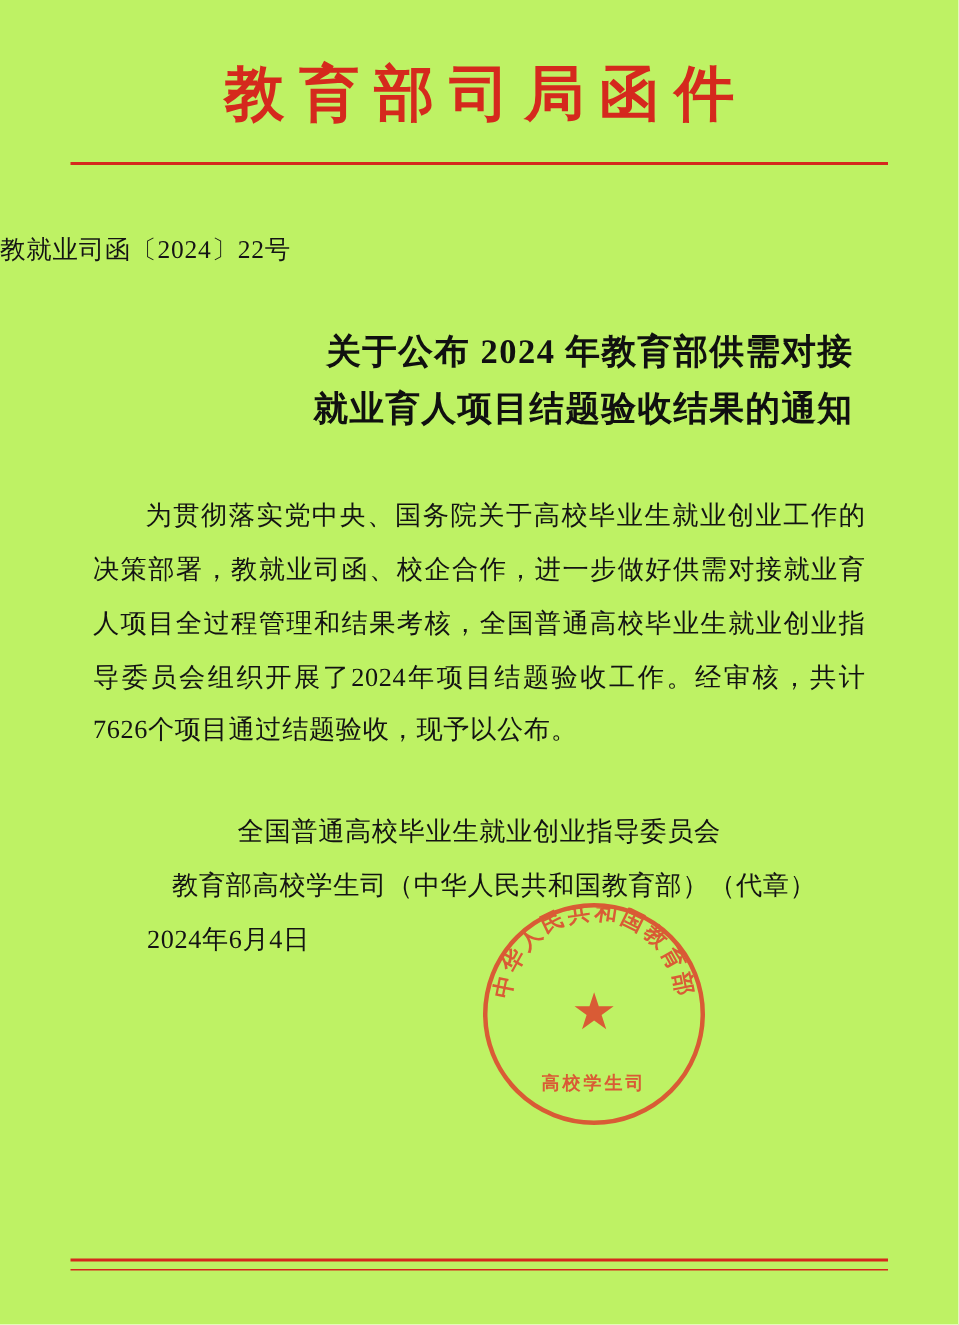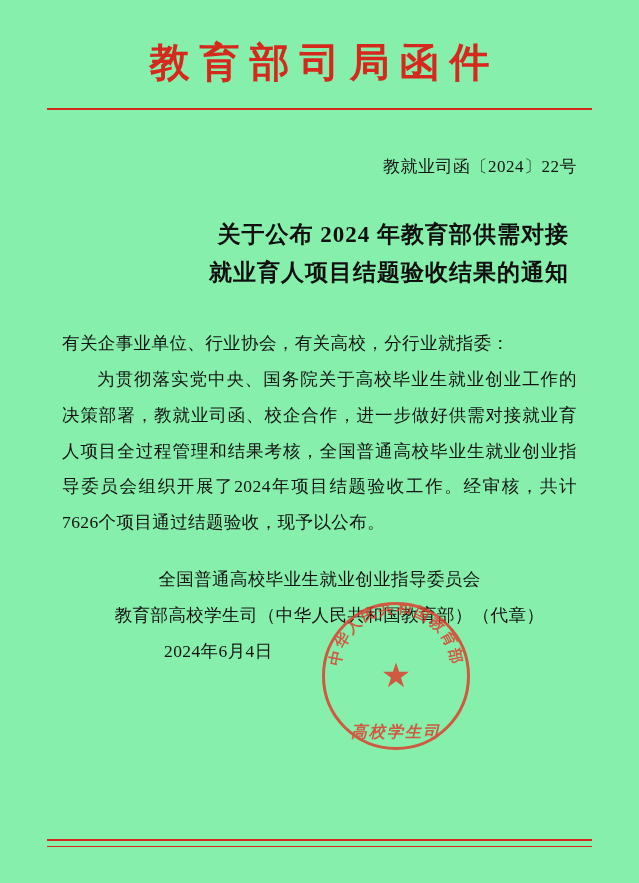--- a/index.html
+++ b/index.html
@@ -12,21 +12,21 @@
     height: 883px;
     font-family: "Liberation Serif", "DejaVu Serif", serif;
     color: #111111;
     position: relative;
     overflow: hidden;
   }
 
   .page {
     position: absolute;
     inset: 0;
-    background: #86efac;
+    background: #bef264;
     padding: 0;
   }
 
   
   .masthead {
     text-align: center;
     padding-top: 40px;
   }
   .masthead-title {
     color: #d5291d;
@@ -41,21 +41,20 @@
   .red-rule {
     margin: 22px auto 0 auto;
     width: 545px;
     height: 2px;
     background: #d5291d;
   }
 
   
   .doc-number {
     margin-top: 45px;
-    text-align: right;
     padding-right: 62px;
     font-size: 17px;
     letter-spacing: 0.5px;
     color: #141414;
   }
 
   
   .doc-title {
     margin-top: 38px;
     text-align: right;
@@ -86,22 +85,22 @@
   .p-indent {
     text-indent: 2em;
   }
   .attachment {
     margin-top: 26px;
     text-indent: 2em;
   }
 
   
   .signature {
-    margin-top: 21px;
-    padding: 0 94px;
+    margin-top: 32px;
+    padding: 0 28px;
     font-size: 17.5px;
     line-height: 2.05;
     letter-spacing: 0.4px;
     position: relative;
     color: #131313;
   }
   .sig-line {
     text-align: center;
   }
   .sig-line.indent-right {
@@ -144,28 +143,27 @@
   .seal-arc text {
     fill: #e03a2b;
     font-family: "Liberation Serif", "DejaVu Serif", serif;
     font-size: 15px;
     font-weight: bold;
     letter-spacing: 2px;
   }
   .seal-bottom {
     position: absolute;
     left: 50%;
-    bottom: 4px;
+    bottom: 16px;
     transform: translateX(-50%);
     color: #e03a2b;
-    font-size: 16px;
+    font-size: 12px;
     font-weight: bold;
     letter-spacing: 2px;
     white-space: nowrap;
-    font-style: italic;
   }
 
   
   .footer-rules {
     position: absolute;
     left: 0;
     right: 0;
     bottom: 36px;
   }
   .footer-rule-thick {
@@ -192,21 +190,20 @@
   </div>
 
   <div class="doc-number">教就业司函〔2024〕22号</div>
 
   <div class="doc-title">
     <span>关于公布 2024 年教育部供需对接</span>
     <span class="line2">就业育人项目结题验收结果的通知</span>
   </div>
 
   <div class="body-text">
-    <p>有关企事业单位、行业协会，有关高校，分行业就指委：</p>
     <p class="p-indent">为贯彻落实党中央、国务院关于高校毕业生就业创业工作的决策部署，教就业司函、校企合作，进一步做好供需对接就业育人项目全过程管理和结果考核，全国普通高校毕业生就业创业指导委员会组织开展了2024年项目结题验收工作。经审核，共计7626个项目通过结题验收，现予以公布。</p>
   </div>
 
   <div class="signature">
     <div class="sig-line">全国普通高校毕业生就业创业指导委员会</div>
     <div class="sig-line indent-right">教育部高校学生司（中华人民共和国教育部）（代章）</div>
     <div class="sig-date">2024年6月4日</div>
   </div>
 
   <div class="seal">

